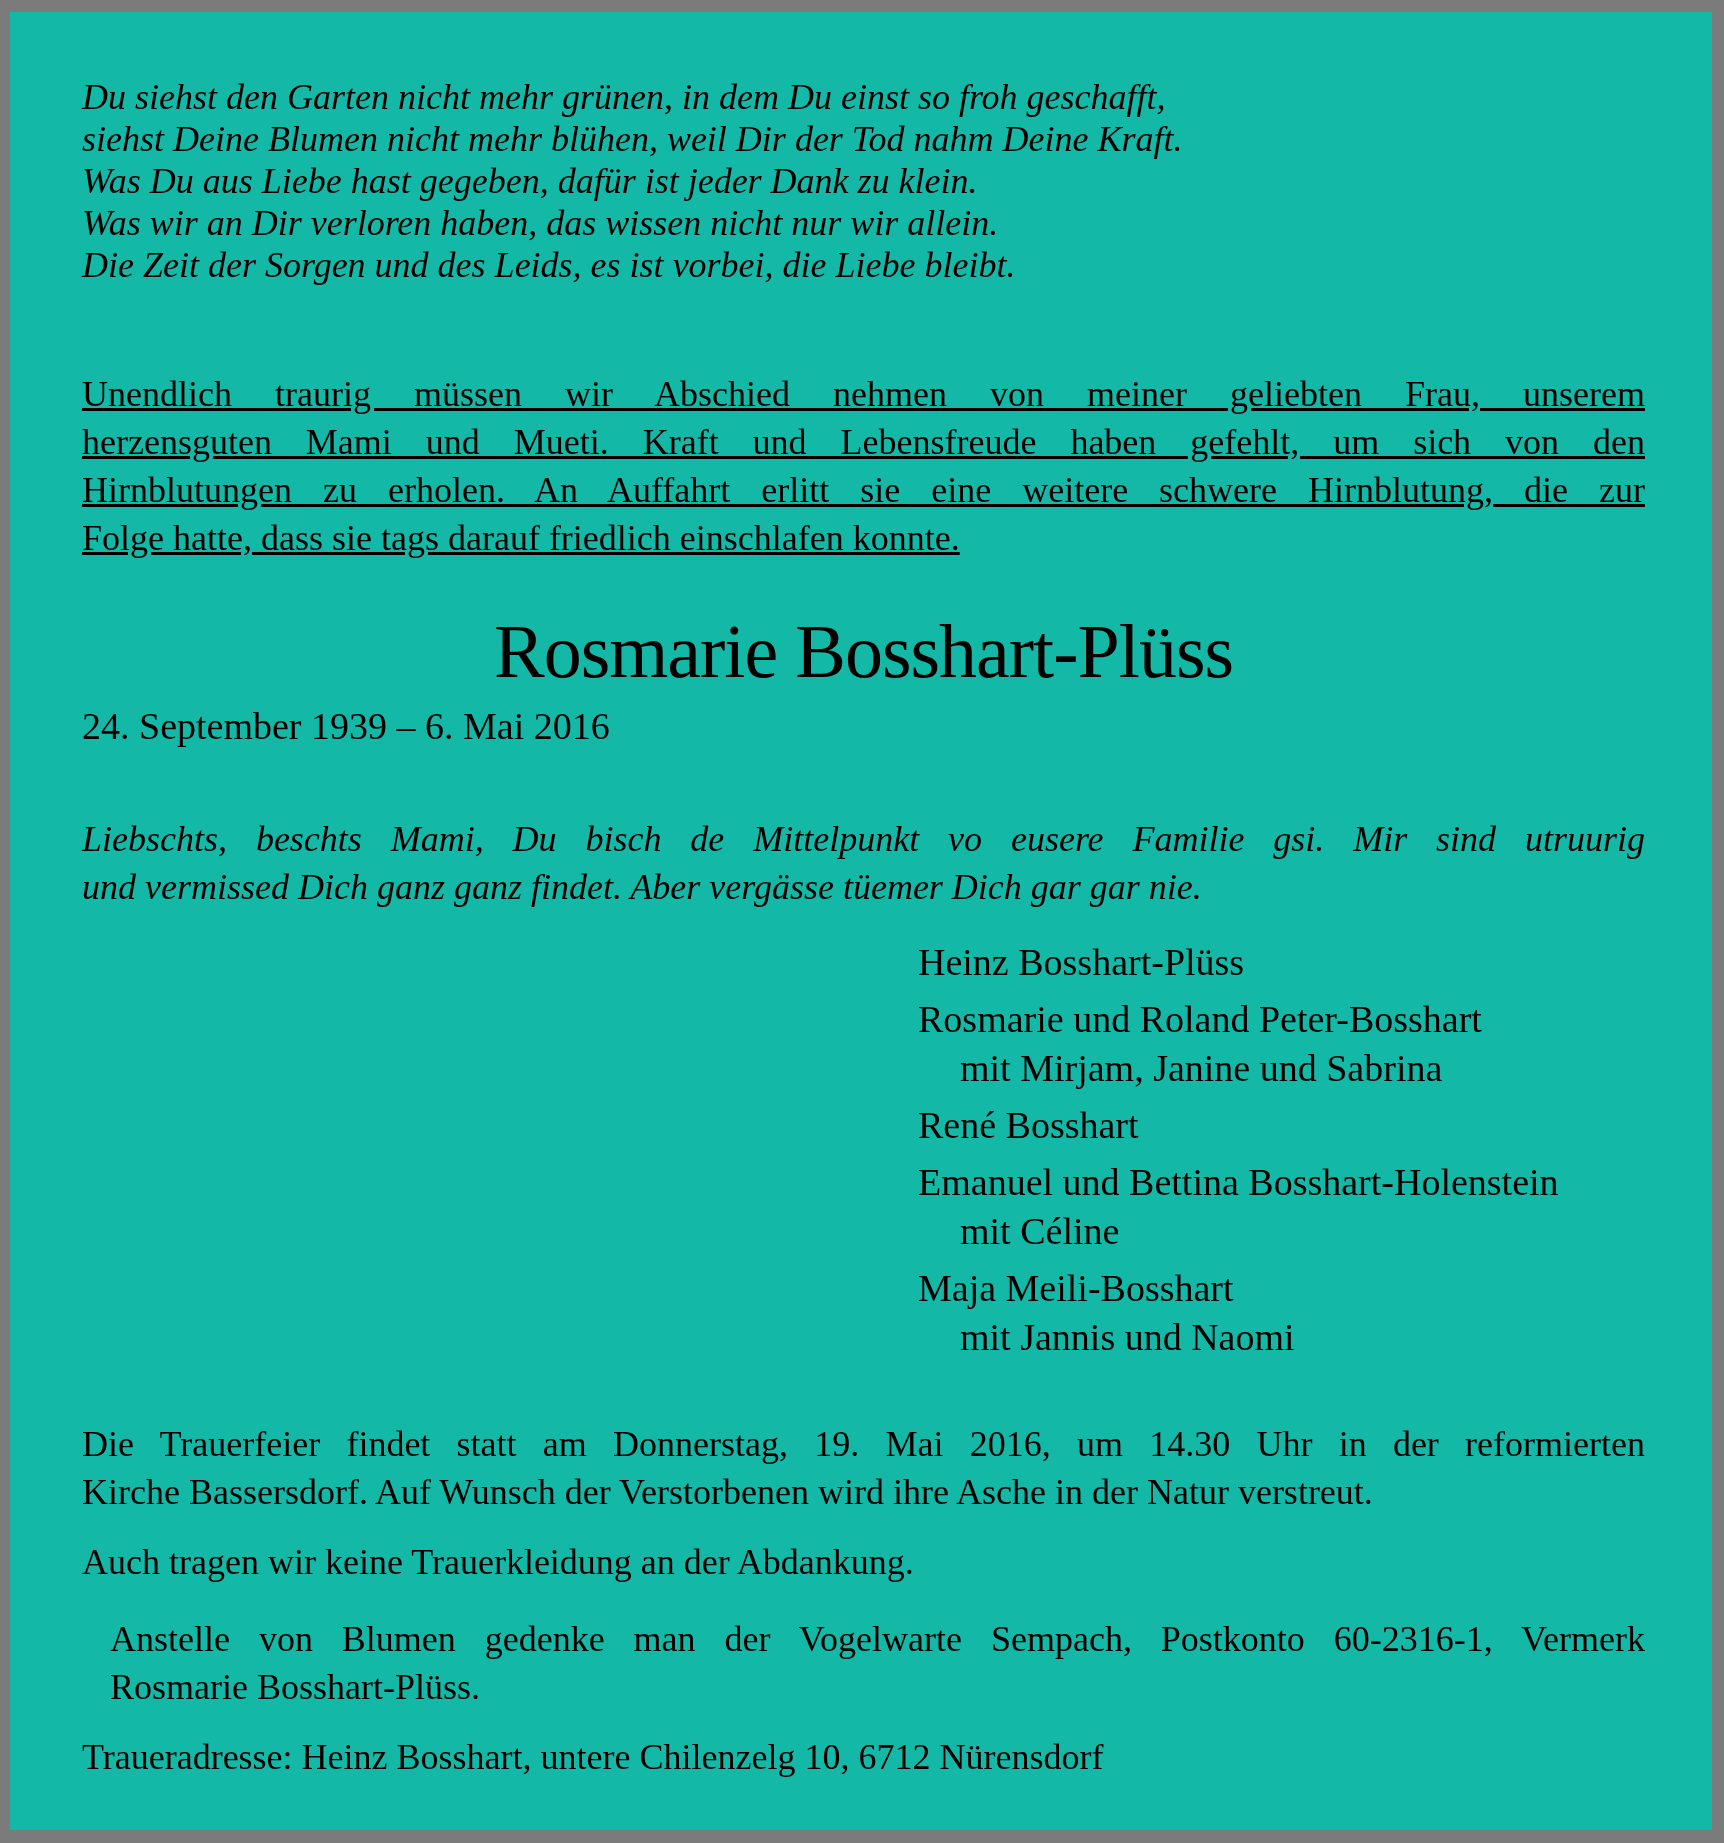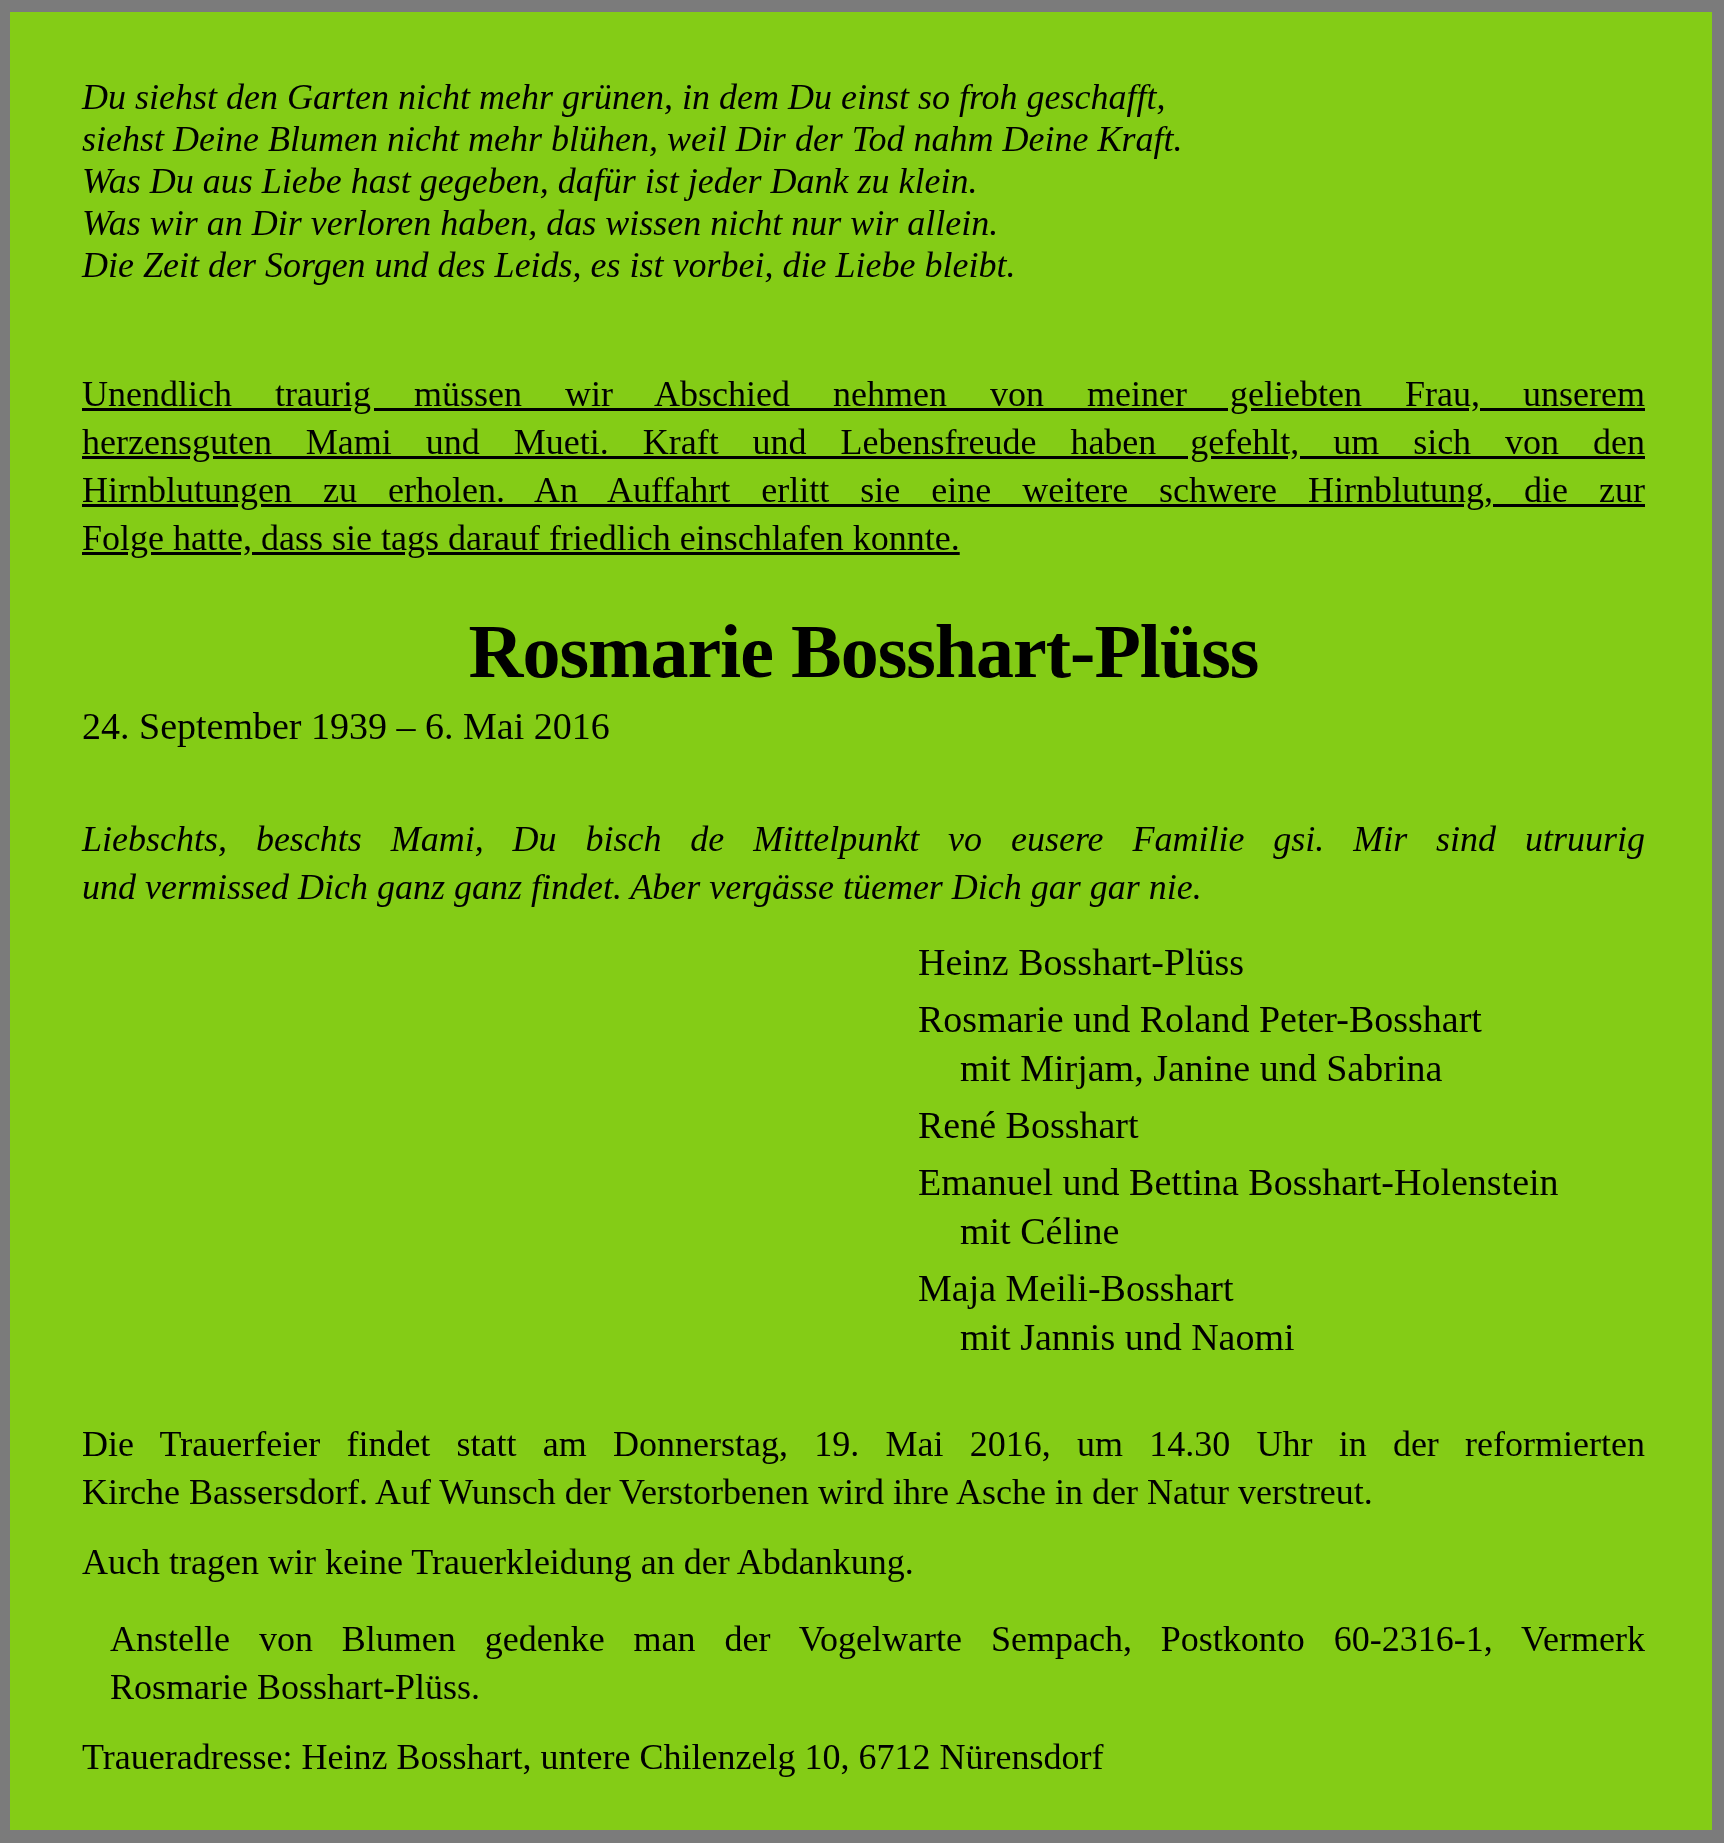--- a/index.html
+++ b/index.html
@@ -13,21 +13,21 @@
     position: relative;
     font-family: "Liberation Serif", "DejaVu Serif", serif;
     color: #000;
   }
   .page {
     position: absolute;
     left: 10px;
     top: 12px;
     right: 12px;
     bottom: 13px;
-    background: #84cc16;
+    background: #14b8a6;
     overflow: hidden;
   }
   .content {
     padding: 0 67px 0 72px;
   }
   
   .poem {
     margin-top: 64px;
     font-style: italic;
     font-size: 36px;
@@ -40,21 +40,21 @@
   }
   .jline {
     text-align: justify;
     text-align-last: justify;
   }
   .intro   { margin-top: 84px; text-decoration: underline; }
   .title {
     margin-top: 50px;
     font-size: 76px;
     line-height: 78px;
-    font-weight: bold;
+    font-weight: normal;
     text-align: center;
     letter-spacing: -1px;
   }
   .dates {
     margin-top: 13px;
     font-size: 38px;
     line-height: 46px;
   }
   .farewell { margin-top: 66px; font-style: italic; }
   .names {

